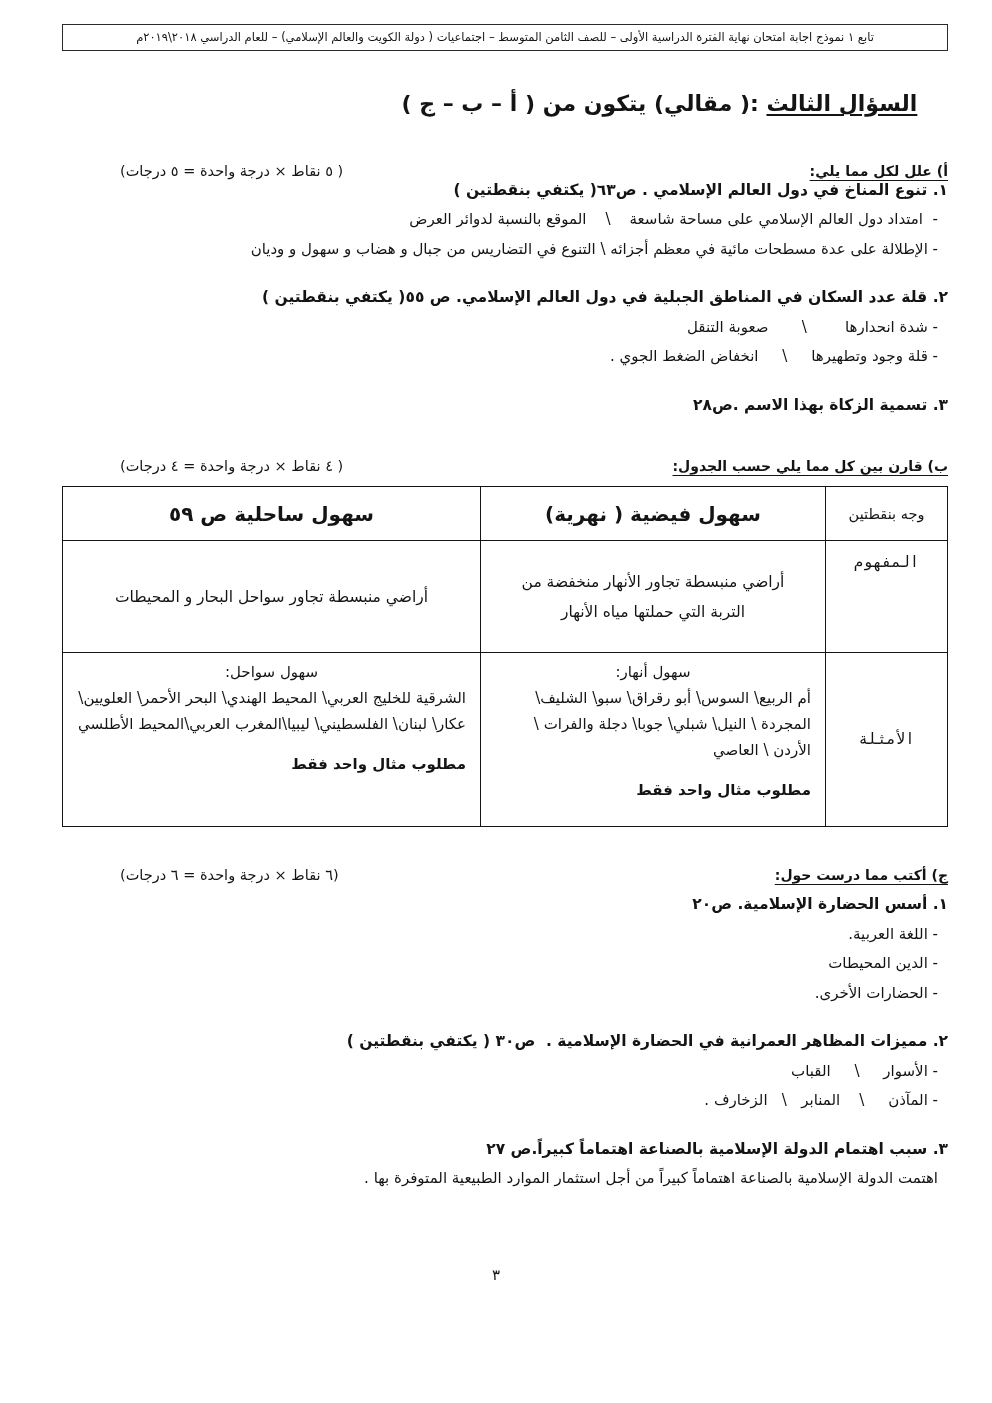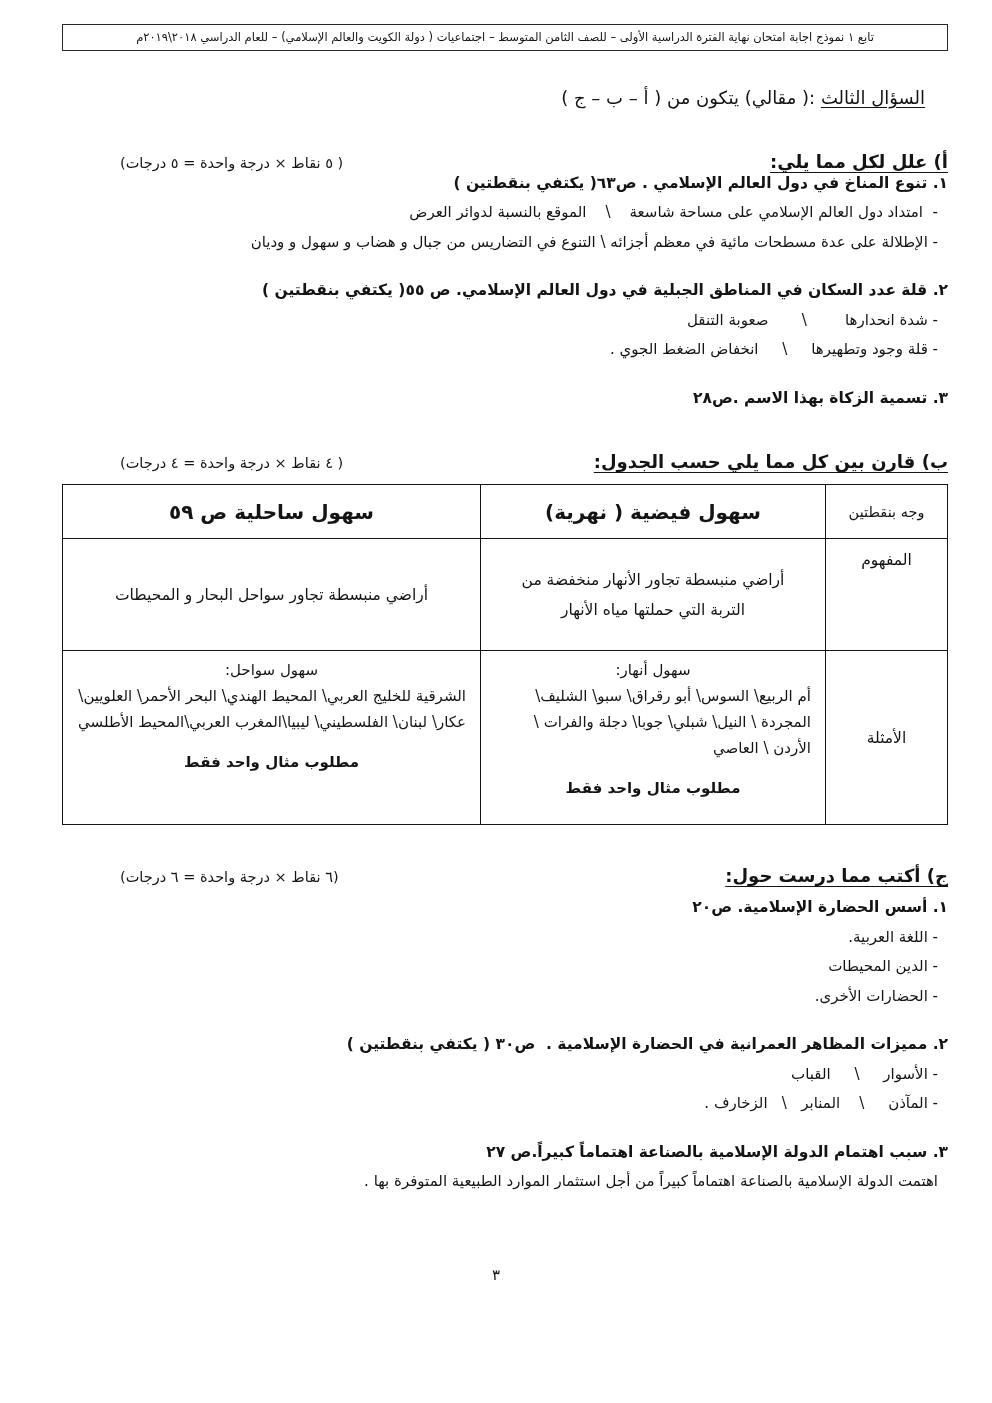--- a/index.html
+++ b/index.html
@@ -14,45 +14,45 @@
 
   .header-box {
     border:1.5px solid #2a2a2a;
     padding:5px 8px 6px;
     font-size:11.5px;
     text-align:center;
     white-space:nowrap;
     overflow:hidden;
   }
 
-  .q-title { margin-top:15px; font-size:18px; font-weight:normal; white-space:pre-wrap; }
+  .q-title { margin-top:15px; font-size:22px; font-weight:bold; white-space:pre-wrap; }
   .u { text-decoration:underline; text-underline-offset:3px; }
 
   .sec-row { display:flex; justify-content:space-between; align-items:baseline; margin-top:22px; }
-  .sec-heading { font-size:18px; font-weight:bold; text-decoration:underline; text-underline-offset:4px;text-align:center; }
+  .sec-heading { font-size:14px; font-weight:bold; text-decoration:underline; text-underline-offset:4px;text-align:center; }
   .points { font-size:14.5px; margin-left:58px; white-space:pre-wrap; }
 
   .item { }
   .item.gap { margin-top:26px; }
   .item-title { font-size:15.5px; font-weight:bold; white-space:pre-wrap; line-height:1.45; }
   .answer { font-size:15px; margin-top:7px; padding-right:10px; white-space:pre-wrap; line-height:1.5; }
 
   .cmp-table { width:100%; border-collapse:collapse; margin-top:12px; table-layout:fixed; }
   .cmp-table .c1 { width:122px; }
   .cmp-table .c2 { width:345px; }
   .cmp-table th, .cmp-table td { border:1.7px solid #141414; }
   .cmp-table th { font-size:20px; font-weight:bold; height:54px; text-align:center; vertical-align:middle; padding:4px; }
   .compare-th { font-size:14.5px !important; font-weight:normal !important; }
-  .label-cell { text-align:center; font-size:15.5px; vertical-align:middle; padding:6px; }
+  .label-cell { text-align:center; font-size:15.5px; vertical-align:middle; padding:6px;font-family:Liberation Mono, monospace; }
   .label-cell.top { vertical-align:top; padding-top:12px; }
   .concept-cell { height:112px; text-align:center; font-size:15.5px; padding:10px 28px; line-height:1.95; vertical-align:middle; }
   .examples-cell { height:174px; padding:8px 14px 10px; vertical-align:top; font-size:15px; }
   .ex-title { text-align:center; margin-top:2px; }
   .ex-list { margin-top:5px; text-align:right; line-height:1.72; white-space:pre-wrap; }
-  .ex-note { text-align:center; font-weight:bold; margin-top:17px; }
+  .ex-note { text-align:right; font-weight:bold; margin-top:17px; }
 
   .page-number { position:absolute; top:1266px; left:0; right:0; text-align:center; font-size:15px; }
 </style>
 </head>
 <body>
 
 <div class="page">
 
   <div class="header-box">
     <span>تابع ١ نموذج اجابة امتحان نهاية الفترة الدراسية الأولى – للصف الثامن المتوسط – اجتماعيات ( دولة الكويت والعالم الإسلامي) – للعام الدراسي ٢٠١٨\٢٠١٩م</span>

